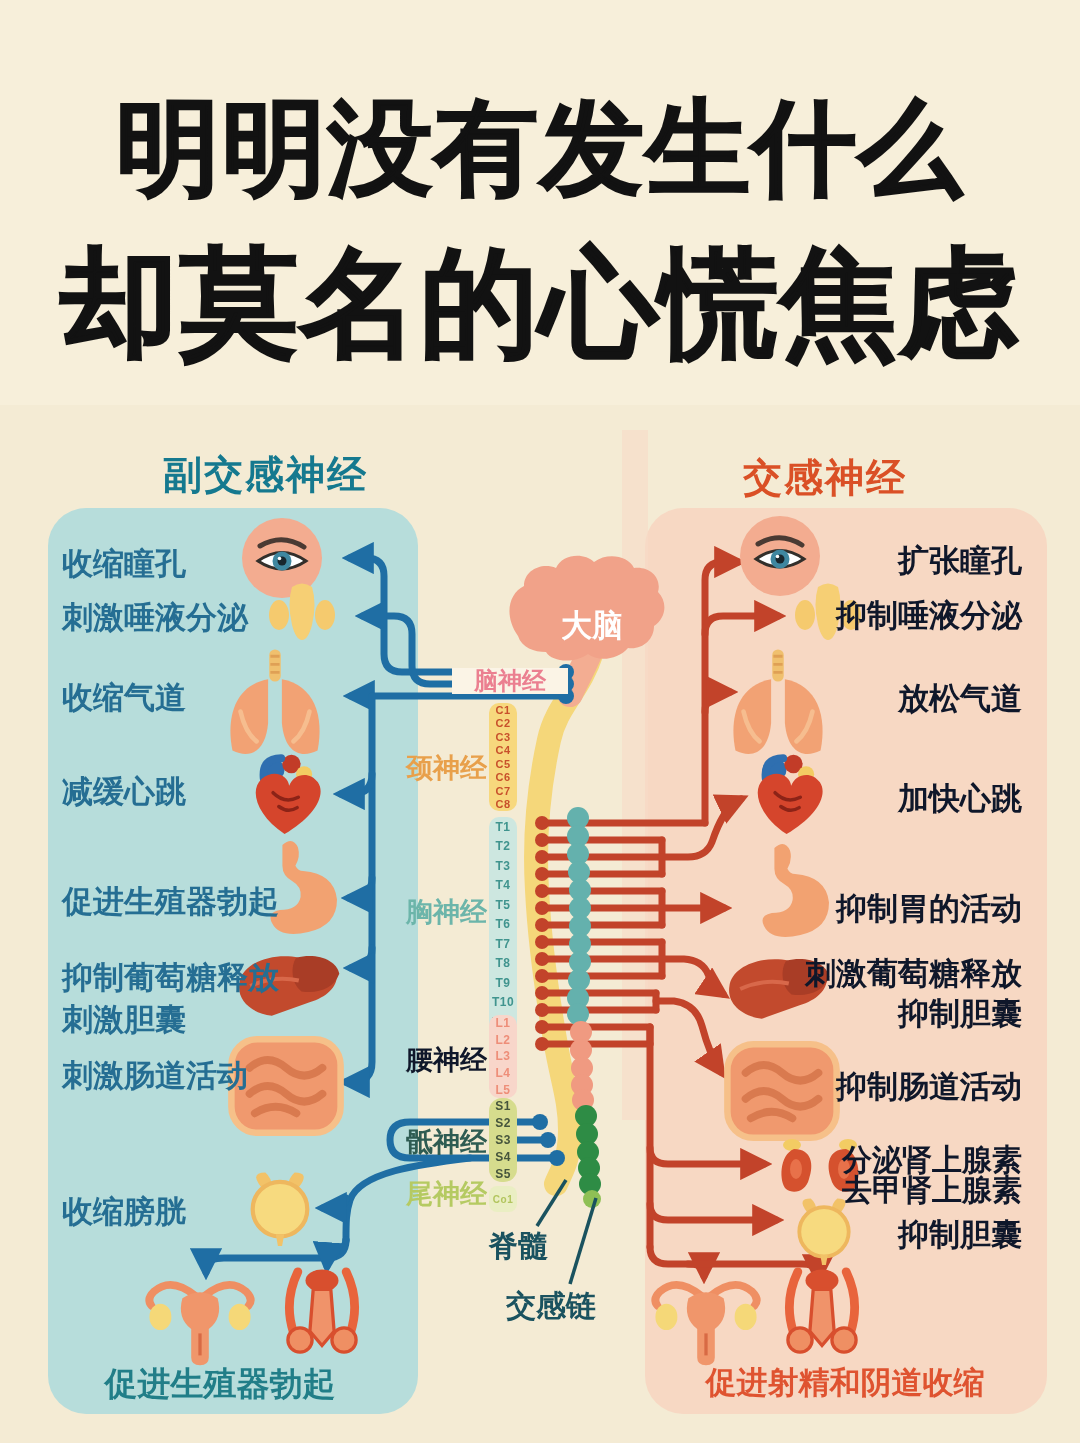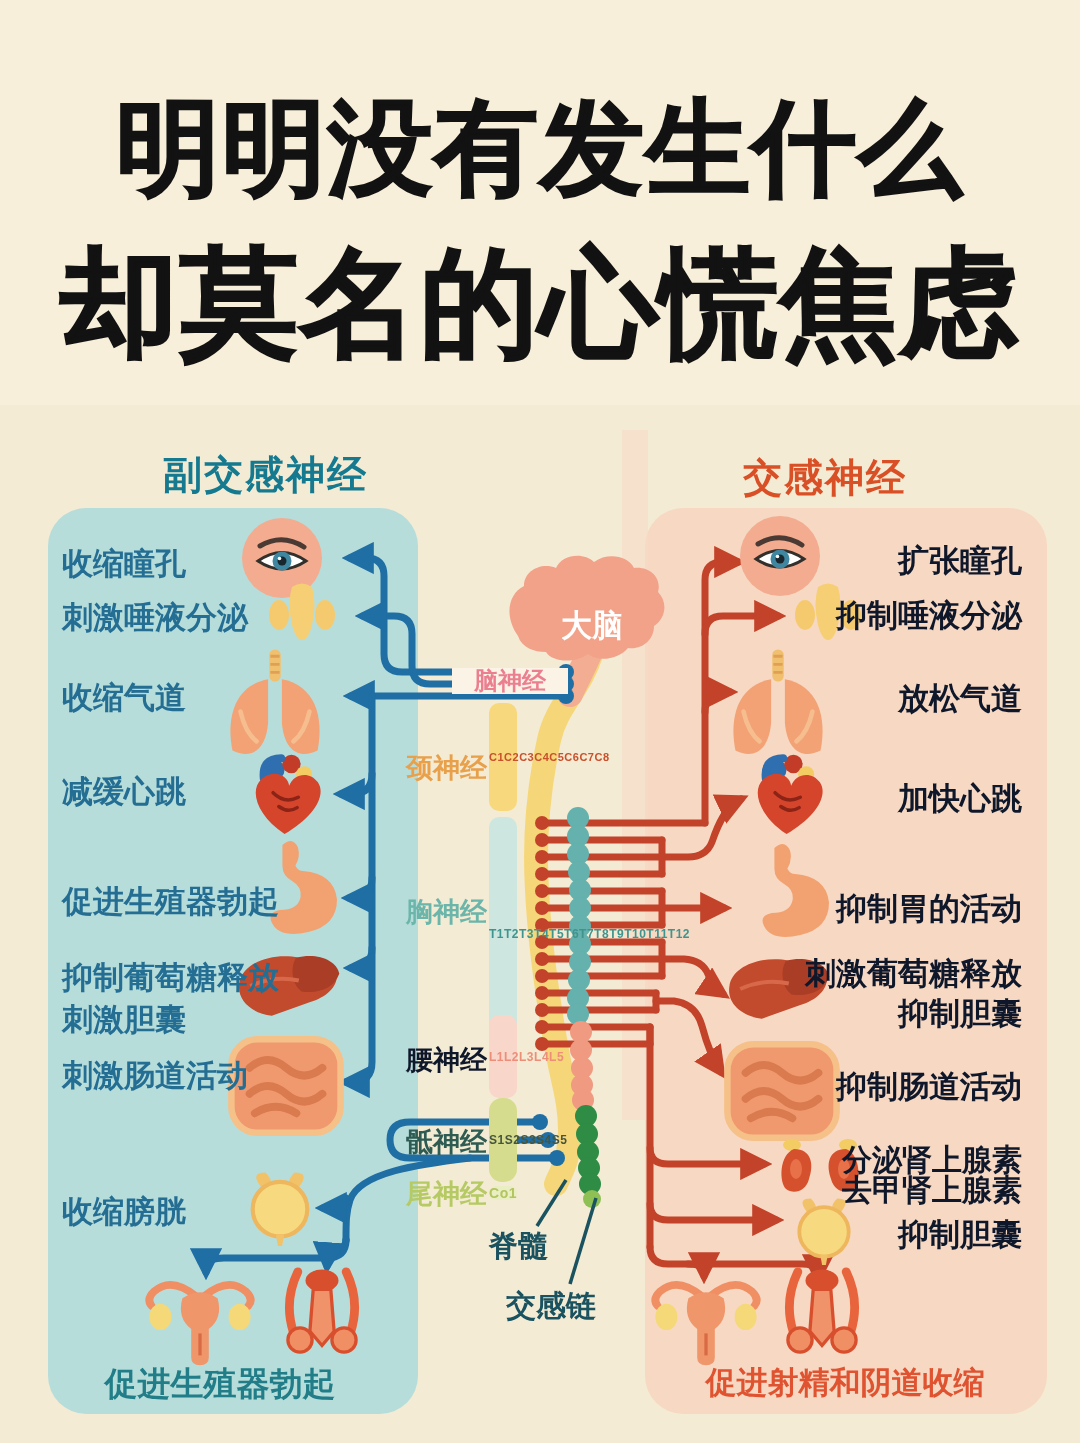--- a/index.html
+++ b/index.html
@@ -19,27 +19,27 @@
   .panel-right{left:645px;top:103px;width:402px;height:906px;background:#f7d8c3;}
   .hdr{position:absolute;font-weight:900;font-size:39px;letter-spacing:2px;}
   .hdr-left{left:163px;top:43px;color:#15798f;}
   .hdr-right{left:743px;top:46px;color:#da5026;}
   .ll{position:absolute;left:62px;color:#256e93;font-size:31px;font-weight:800;white-space:nowrap;}
   .rl{position:absolute;right:58px;color:#0f172a;font-size:31px;font-weight:800;white-space:nowrap;text-align:right;}
   .caption{position:absolute;font-weight:800;white-space:nowrap;text-align:center;}
   .cap-left{left:80px;width:280px;top:957px;font-size:33px;color:#217e88;}
   .cap-right{left:690px;width:310px;top:957px;font-size:31px;color:#df5330;}
   
-  .segcol{position:absolute;left:489px;width:28px;display:flex;flex-direction:row;border-radius:10px;font-weight:800;text-align:center;}
+  .segcol{position:absolute;left:489px;width:28px;display:flex;flex-direction:column;border-radius:10px;font-weight:800;text-align:center;}
   .seg{flex:1;display:flex;align-items:center;justify-content:center;letter-spacing:0.5px;}
   .g-cerv{top:298px;height:108px;background:#f7d87d;color:#c8502b;font-size:11px;}
   .g-thor{top:412px;height:234px;background:#cde7e0;color:#40948e;font-size:12px;}
   .g-lumb{top:610px;height:83px;background:#f8d6ca;color:#ee8e79;font-size:12px;}
   .g-sacr{top:693px;height:84px;background:#d6dc8d;color:#46553c;font-size:12px;border-radius:13px;}
-  .g-cocc{top:781px;height:14px;background:#eaeec3;color:#b2c55e;font-size:14px;border-radius:8px;}
+  .g-cocc{top:781px;height:26px;background:#eaeec3;color:#b2c55e;font-size:10px;border-radius:8px;}
   
   .grp{position:absolute;right:593px;font-size:27px;font-weight:900;white-space:nowrap;}
   .grp-cranial{left:452px;right:auto;top:263px;width:116px;height:26px;line-height:26px;text-align:center;background:#fbf4e6;color:#eb7f90;font-size:24px;}
   .grp-cerv{top:337px;color:#e8a04b;margin-top:8px;}
   .grp-thor{top:489px;color:#6cb5aa;}
   .grp-lumb{top:637px;color:#0f172a;}
   .grp-sacr{top:719px;color:#2e5c52;}
   .grp-cocc{top:771px;color:#b5ca62;}
   .cordlab{position:absolute;color:#1a525f;font-size:30px;font-weight:900;white-space:nowrap;}
   .lab-cord{left:488px;top:821px;}

